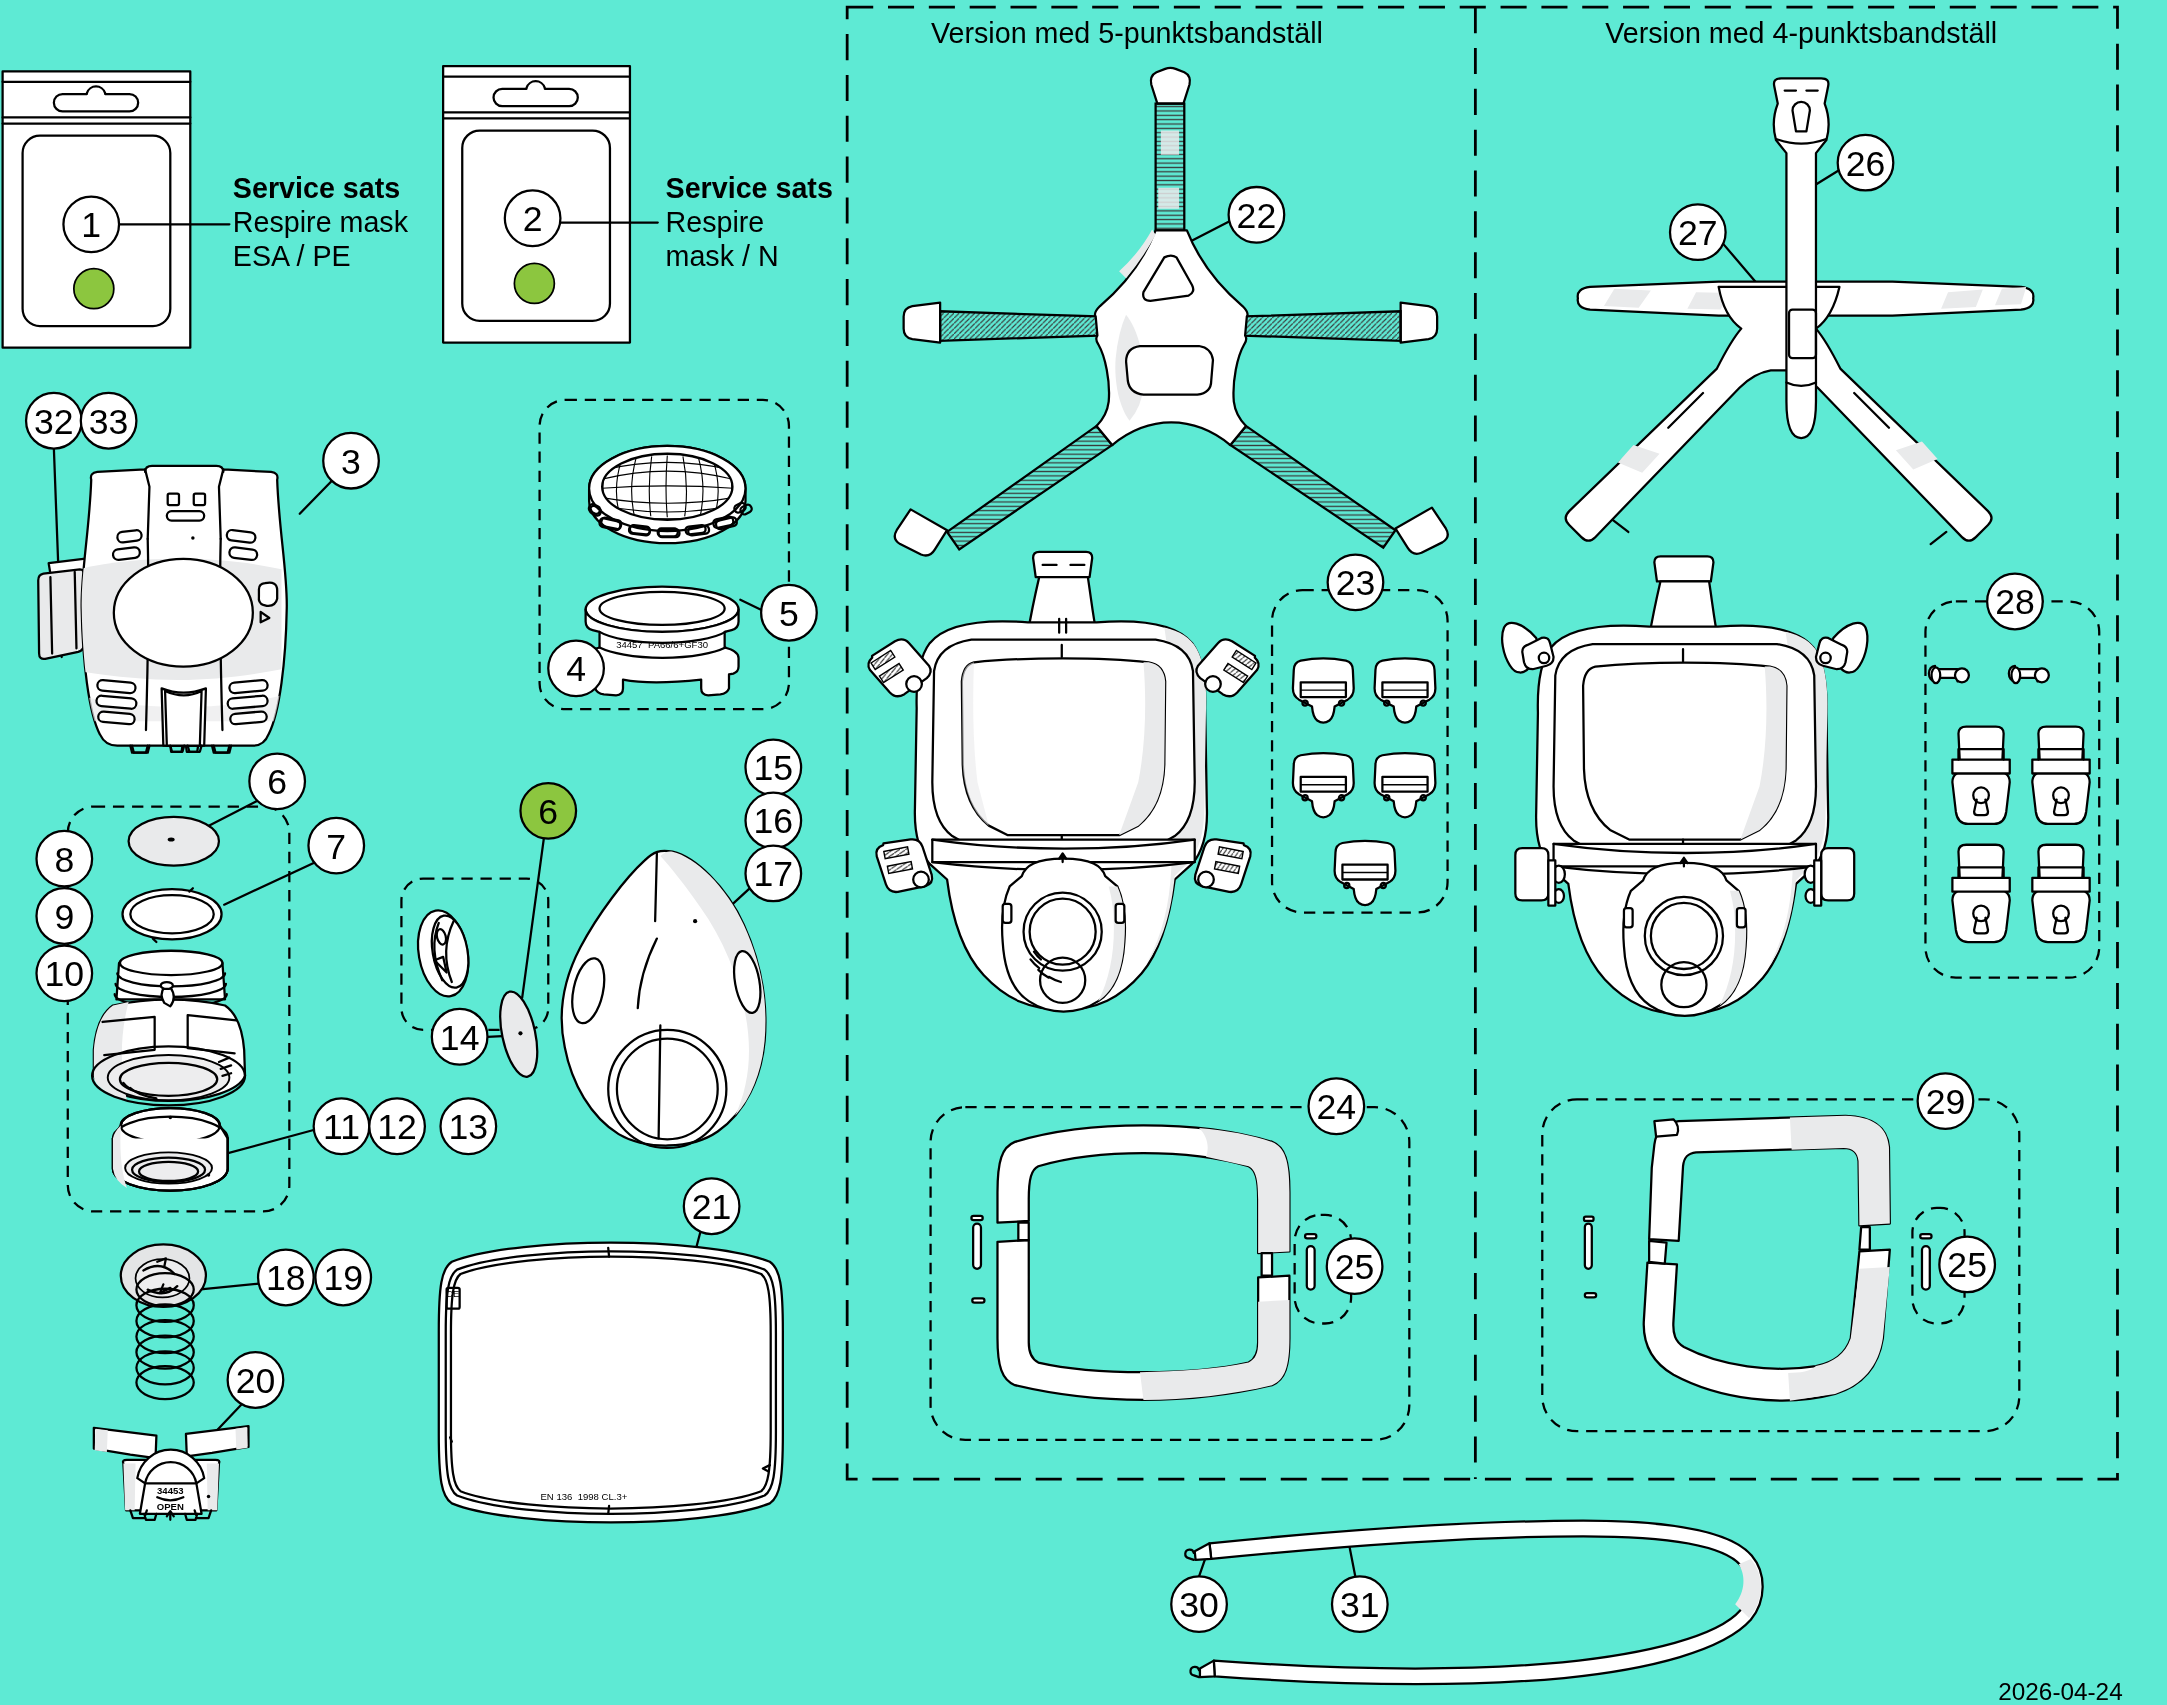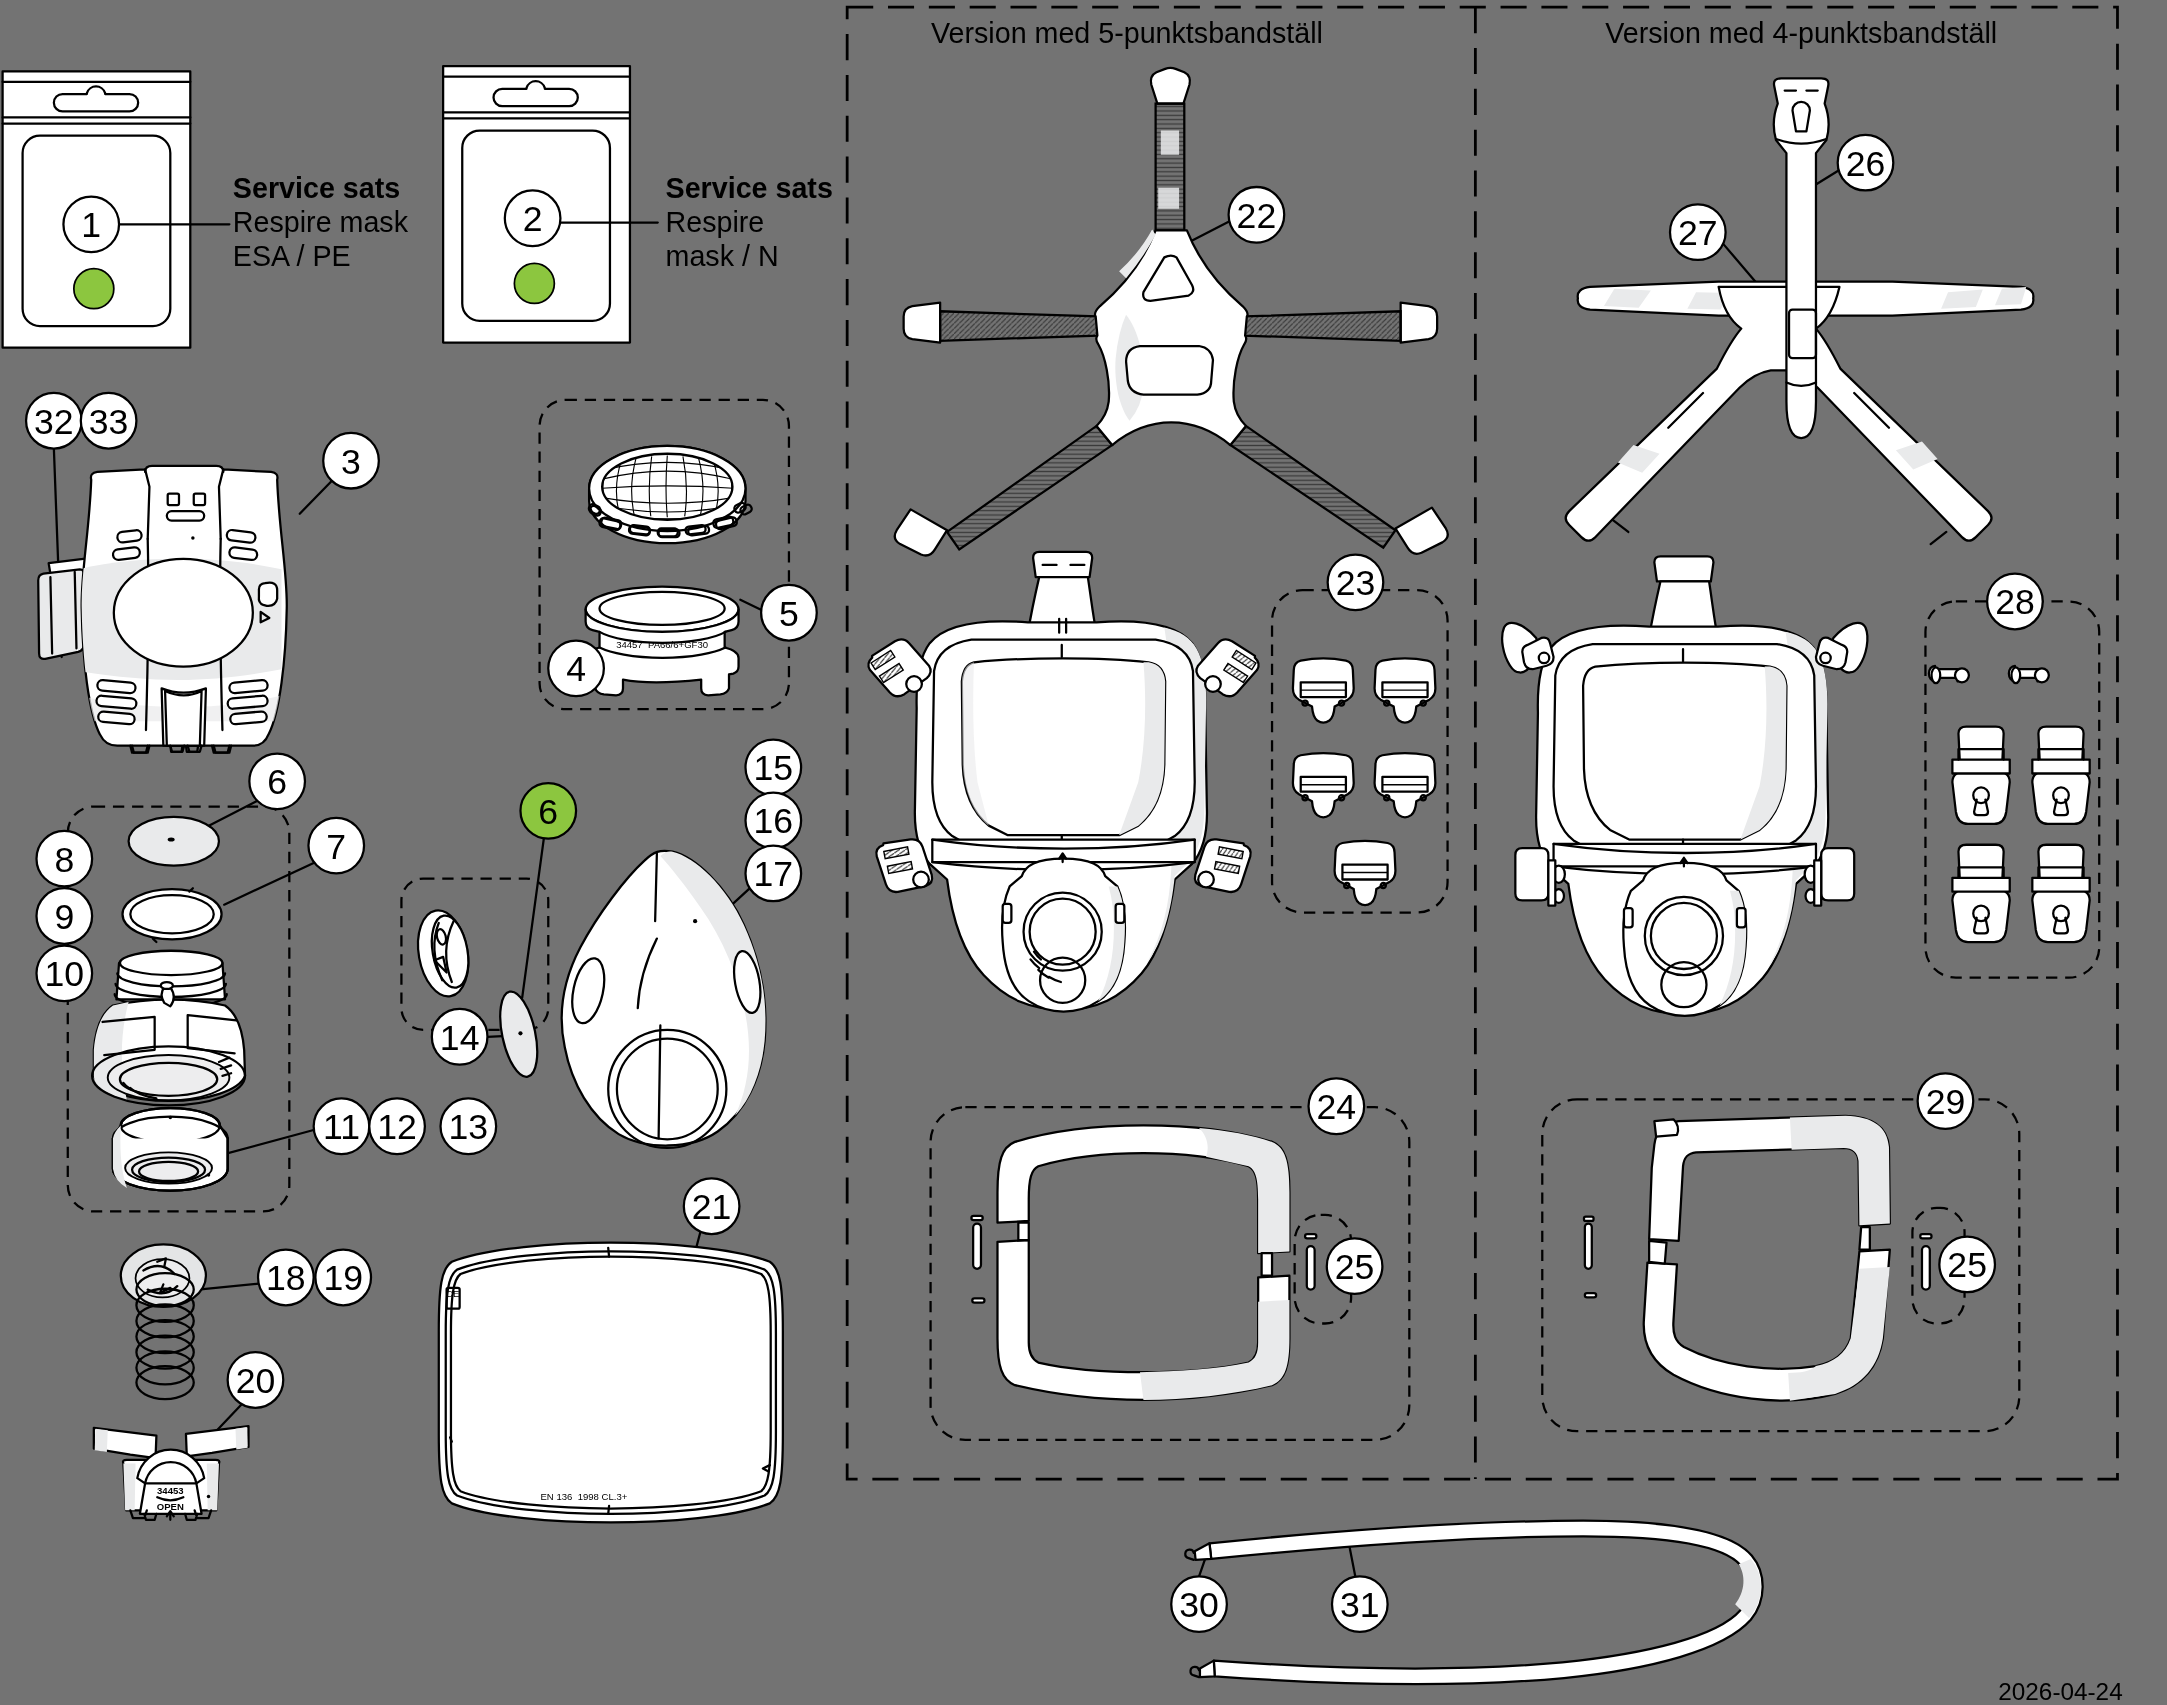--- a/index.html
+++ b/index.html
@@ -1,16 +1,16 @@
 <!DOCTYPE html>
 <html style="font-size:14px"><head>
 <meta charset="utf-8">
 <style>
 html,body{margin:0;padding:0;background:#fff}
-#page{position:relative;width:2167px;height:1706px;background:#737373;overflow:hidden}
+#page{position:relative;width:2167px;height:1706px;background:#5eead4;overflow:hidden}
 svg{position:absolute;left:0;top:0}
 .s{fill:none;stroke:#000;stroke-width:2.6;stroke-linecap:round;stroke-linejoin:round}
 .sw{fill:#fff;stroke:#000;stroke-width:2.6;stroke-linecap:round;stroke-linejoin:round}
 .sg{fill:#e9eaeb;stroke:#000;stroke-width:2.6;stroke-linecap:round;stroke-linejoin:round}
 .g{fill:#e9eaeb;stroke:none}
 .thin{fill:none;stroke:#000;stroke-width:1.6}
 .d{fill:none;stroke:#000;stroke-width:2.6;stroke-dasharray:13 9}
 .D{fill:none;stroke:#000;stroke-width:3.2;stroke-dasharray:30 17}
 .cot{font-family:"Liberation Sans",sans-serif;font-size:41px;text-anchor:middle;fill:#000}
 .lbl{font-family:"Liberation Sans",sans-serif;font-size:33px;fill:#000}

